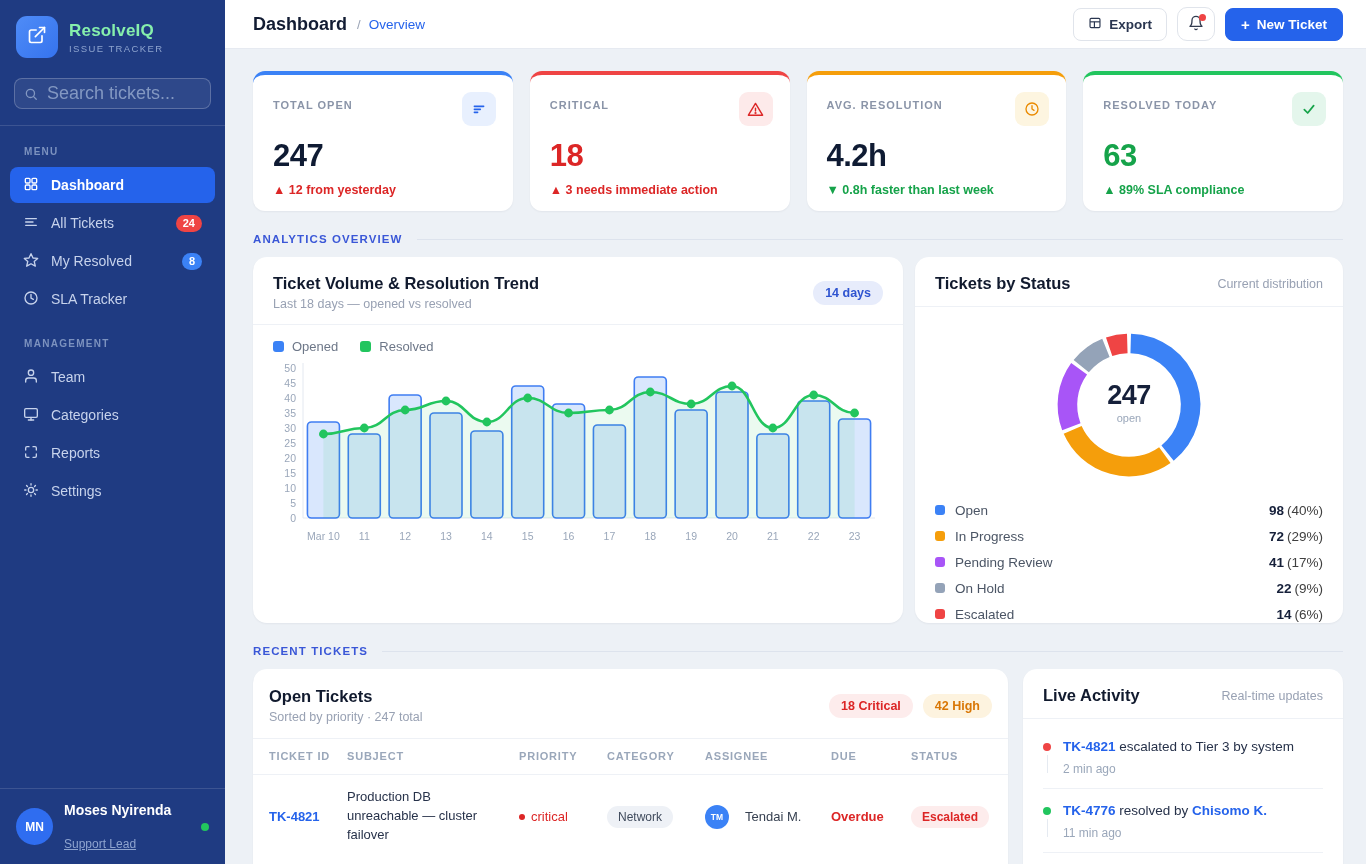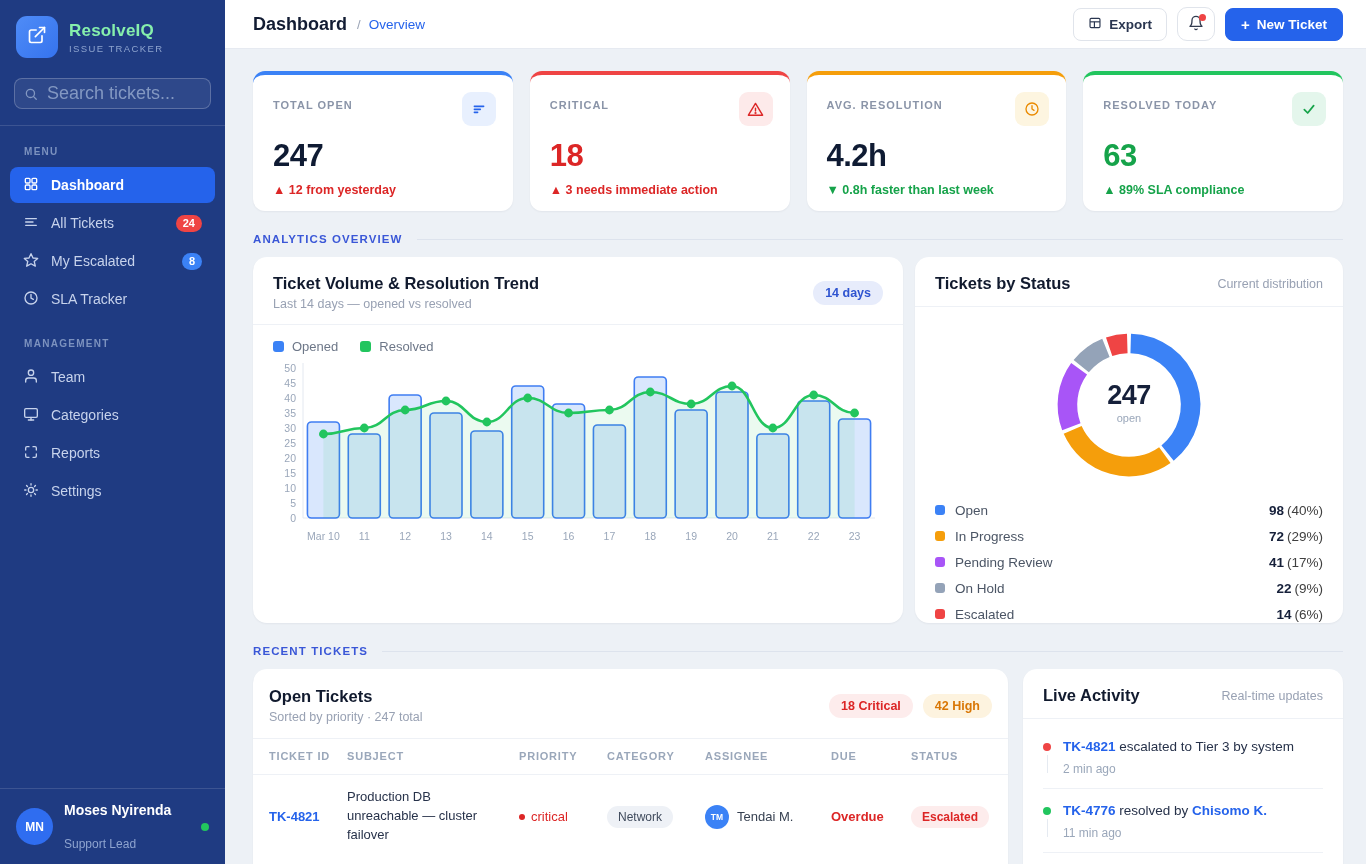--- a/index.html
+++ b/index.html
@@ -21,21 +21,21 @@
   .nav-item { height:36px; margin:1px 10px; padding:0 13px; border-radius:8px; display:flex; align-items:center; gap:12px; font-size:14px; color:#c7d3ec; cursor:pointer; }
   .nav-item.active { background:#2563eb; color:#fff; font-weight:600; }
   .nav-item .grow { flex:1; }
   .badge { font-size:11px; font-weight:700; color:#fff; border-radius:999px; padding:2.5px 7px; min-width:20px; text-align:center; }
   .badge.red { background:#ef4444; }
   .badge.blue { background:#3b82f6; }
   .side-spacer { flex:1; }
   .user-box { border-top:1px solid rgba(255,255,255,.13); padding:13px 16px; display:flex; align-items:center; gap:11px; }
   .avatar { width:37px; height:37px; border-radius:50%; background:#2f6df0; color:#fff; font-size:12px; font-weight:700; display:flex; align-items:center; justify-content:center; }
   .user-name { font-size:14px; font-weight:700; color:#fff; }
-  .user-role { font-size:12px; color:#8ea4cf; margin-top:19px; }
+  .user-role { font-size:12px; color:#8ea4cf; margin-top:19px;text-decoration:underline; }
   .online-dot { width:8px; height:8px; border-radius:50%; background:#22c55e; margin-left:auto; }
 
   
   .main { flex:1; display:flex; flex-direction:column; height:864px; }
   .topbar { height:49px; min-height:49px; background:#fff; border-bottom:1px solid #e6eaf1; display:flex; align-items:center; padding:0 23px 0 28px; }
   .page-title { font-size:18px; font-weight:700; color:#121c33; }
   .crumb-sep { font-size:13px; color:#9aa3b5; margin:0 8px 0 10px; }
   .crumb-cur { font-size:13.5px; color:#2563eb; }
   .topbar-right { margin-left:auto; display:flex; align-items:center; gap:10px; }
   .btn { display:flex; align-items:center; gap:7px; border-radius:8px; font-size:13.5px; font-weight:600; cursor:pointer; font-family:inherit; }
@@ -108,21 +108,21 @@
   .pill-high { background:#fdf3df; color:#d97706; }
   .tbl-header, .tbl-row { display:grid; grid-template-columns:76px 170px 86px 96px 124px 78px 1fr; padding:0 16px; column-gap:2px; align-items:center; }
   .tbl-header { border-top:1px solid #eef1f6; border-bottom:1px solid #eef1f6; padding-top:10px; padding-bottom:10px; }
   .th { font-size:11px; font-weight:700; letter-spacing:.8px; color:#9aa7ba; line-height:1.4; }
   .tbl-row { padding-top:13px; padding-bottom:13px; }
   .cell-id { font-size:13px; font-weight:700; color:#2563eb; }
   .cell-subject { font-size:13px; color:#27324a; line-height:1.45; padding-right:14px; }
   .cell-priority { font-size:13px; color:#dc2626; display:flex; align-items:center; gap:6px; }
   .prio-dot { width:6px; height:6px; border-radius:50%; background:#dc2626; }
   .cat-pill { display:inline-block; background:#eef1f6; color:#3f4a5c; font-size:12px; border-radius:999px; padding:4px 11px; }
-  .cell-assignee { display:flex; align-items:center; gap:8px; font-size:13px; color:#374151; }
+  .cell-assignee { display:flex; align-items:center; gap:16px; font-size:13px; color:#374151; }
   .mini-avatar { width:24px; height:24px; border-radius:50%; background:#3b82f6; color:#fff; font-size:8.5px; font-weight:700; display:flex; align-items:center; justify-content:center; }
   .cell-due { font-size:13px; font-weight:600; color:#dc2626; }
   .status-pill { display:inline-block; background:#fdecec; color:#dc2626; font-size:12px; font-weight:600; border-radius:999px; padding:4px 11px; }
 
   
   .act-body { padding:6px 20px 0; }
   .act-item { position:relative; padding:13px 0 12px 20px; }
   .act-item + .act-item { border-top:1px solid #eef1f6; }
   .act-dot { position:absolute; left:0; top:18px; width:8px; height:8px; border-radius:50%; }
   .dotc-red{background:#ef4444;} .dotc-green{background:#22c55e;}
@@ -182,21 +182,21 @@
         </svg></span>
     <span>All Tickets</span>
     <span class="grow"></span>
     <span class="badge red">24</span>
   </div>
 
   <div class="nav-item">
     <span><svg width="16" height="16" viewBox="0 0 24 24" fill="none" stroke="currentColor" stroke-width="2" stroke-linejoin="round">
           <polygon points="12 2.5 15 9 22 9.6 16.8 14.2 18.5 21.3 12 17.6 5.5 21.3 7.2 14.2 2 9.6 9 9"></polygon>
         </svg></span>
-    <span>My Escalated</span>
+    <span>My Resolved</span>
     <span class="grow"></span>
     <span class="badge blue">8</span>
   </div>
 
   <div class="nav-item">
     <span><svg width="16" height="16" viewBox="0 0 24 24" fill="none" stroke="currentColor" stroke-width="2" stroke-linecap="round">
           <circle cx="12" cy="12" r="9"></circle>
           <polyline points="12 6.5 12 12 15.5 14"></polyline>
         </svg></span>
     <span>SLA Tracker</span>
@@ -347,21 +347,21 @@
       </div>
     </div>
 
     <div class="section-label">ANALYTICS OVERVIEW</div>
 
     <div class="analytics-row">
       <div class="card" style="height:366px;">
         <div class="card-head">
           <div>
             <div class="card-title">Ticket Volume &amp; Resolution Trend</div>
-            <div class="card-sub">Last 14 days — opened vs resolved</div>
+            <div class="card-sub">Last 18 days — opened vs resolved</div>
           </div>
           <span class="pill pill-blue">14 days</span>
         </div>
         <div class="chart-body">
           <div class="legend">
             <div class="legend-item">
                 <span class="swatch sw-blue"></span>
                 <span>Opened</span>
               </div>
             <div class="legend-item">

